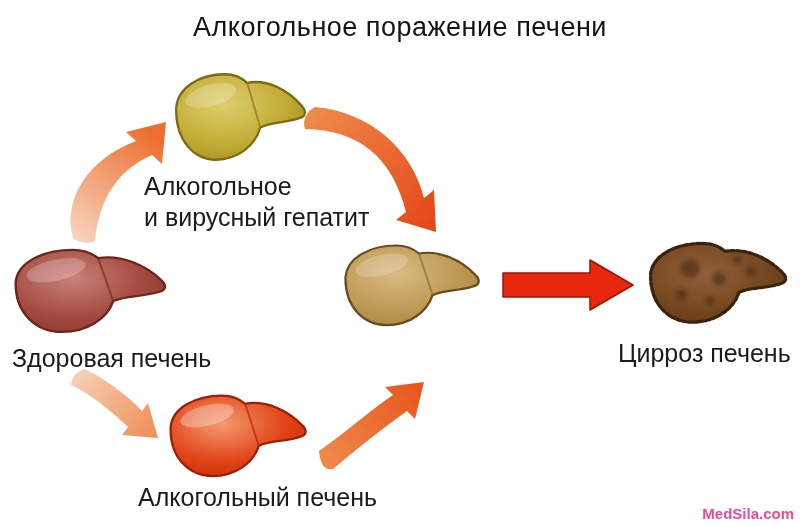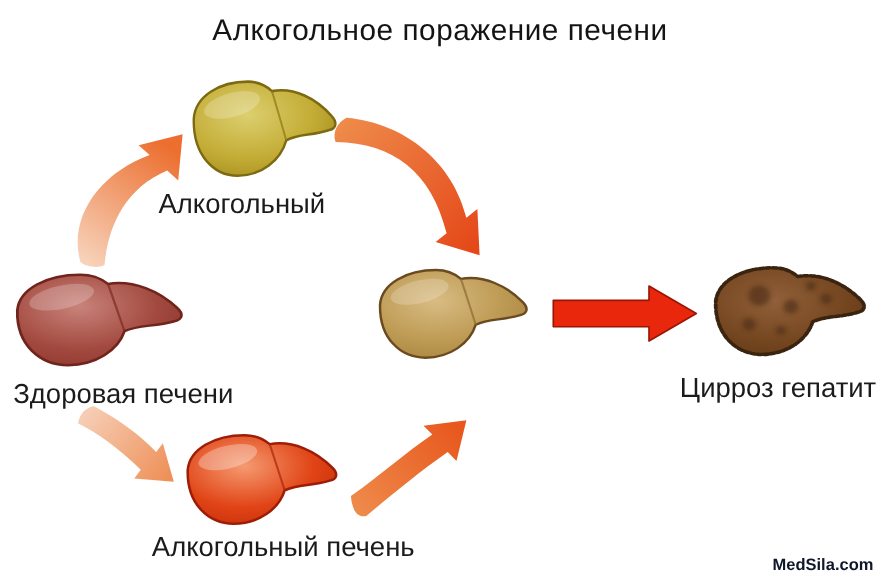--- a/index.html
+++ b/index.html
@@ -8,21 +8,21 @@
     font-family:"Liberation Sans",sans-serif;
   }
   .title{
     position:absolute;top:12px;left:0;width:100%;margin:0;text-align:center;
     font-size:27px;font-weight:400;color:#141414;letter-spacing:.5px;
   }
   .label{
     position:absolute;font-size:25px;color:#1b1b1b;white-space:nowrap;line-height:31px;
   }
   .watermark{
-    position:absolute;right:6px;bottom:4px;font-size:15px;font-weight:700;color:#0f172a;
+    position:absolute;right:6px;bottom:4px;font-size:15px;font-weight:700;color:#ec4899;
   }
   svg.piece{position:absolute;display:block;}
 </style>
 </head>
 <body>
 
 <div class="canvas">
 
   <h1 class="title">Алкогольное поражение печени</h1>
 
@@ -138,25 +138,26 @@
           <stop offset="0.6" stop-color="#e04416"></stop>
           <stop offset="1" stop-color="#c52c0a"></stop>
       </radialGradient>
     </defs>
     <path fill="url(#ga)" stroke="#9e1d06" stroke-width="3" d="M14,56 C16,30 46,13 82,13 C97,13 105,18 112,24 C140,19 168,33 187,53 C194,60 193,67 184,69 C162,76 146,73 130,81 C123,104 99,122 69,122 C39,122 13,98 14,56 Z"></path>
     <path fill="none" stroke="#ad2408" stroke-width="2.5" opacity="0.7" d="M112,24 C118,42 124,62 130,81"></path>
     <ellipse cx="62" cy="40" rx="36" ry="14" transform="rotate(-14 62 40)" fill="#ffffff" opacity="0.3"></ellipse>
   </svg>
 
   <div class="label" style="left:144px;top:171px">
-    <span>Алкогольный</span><br>
+    <span>Алкогольное</span><br>
+    <span>и вирусный гепатит</span>
   </div>
 
-  <div class="label" style="left:12px;top:343px">Здоровая печени</div>
+  <div class="label" style="left:12px;top:343px">Здоровая печень</div>
 
 
-  <div class="label" style="left:618px;top:338px">Цирроз гепатит</div>
+  <div class="label" style="left:618px;top:338px">Цирроз печень</div>
 
   <div class="label" style="left:138px;top:482px">Алкогольный печень</div>
 
   <div class="watermark">MedSila.com</div>
 
 </div>
 
 </body></html>

